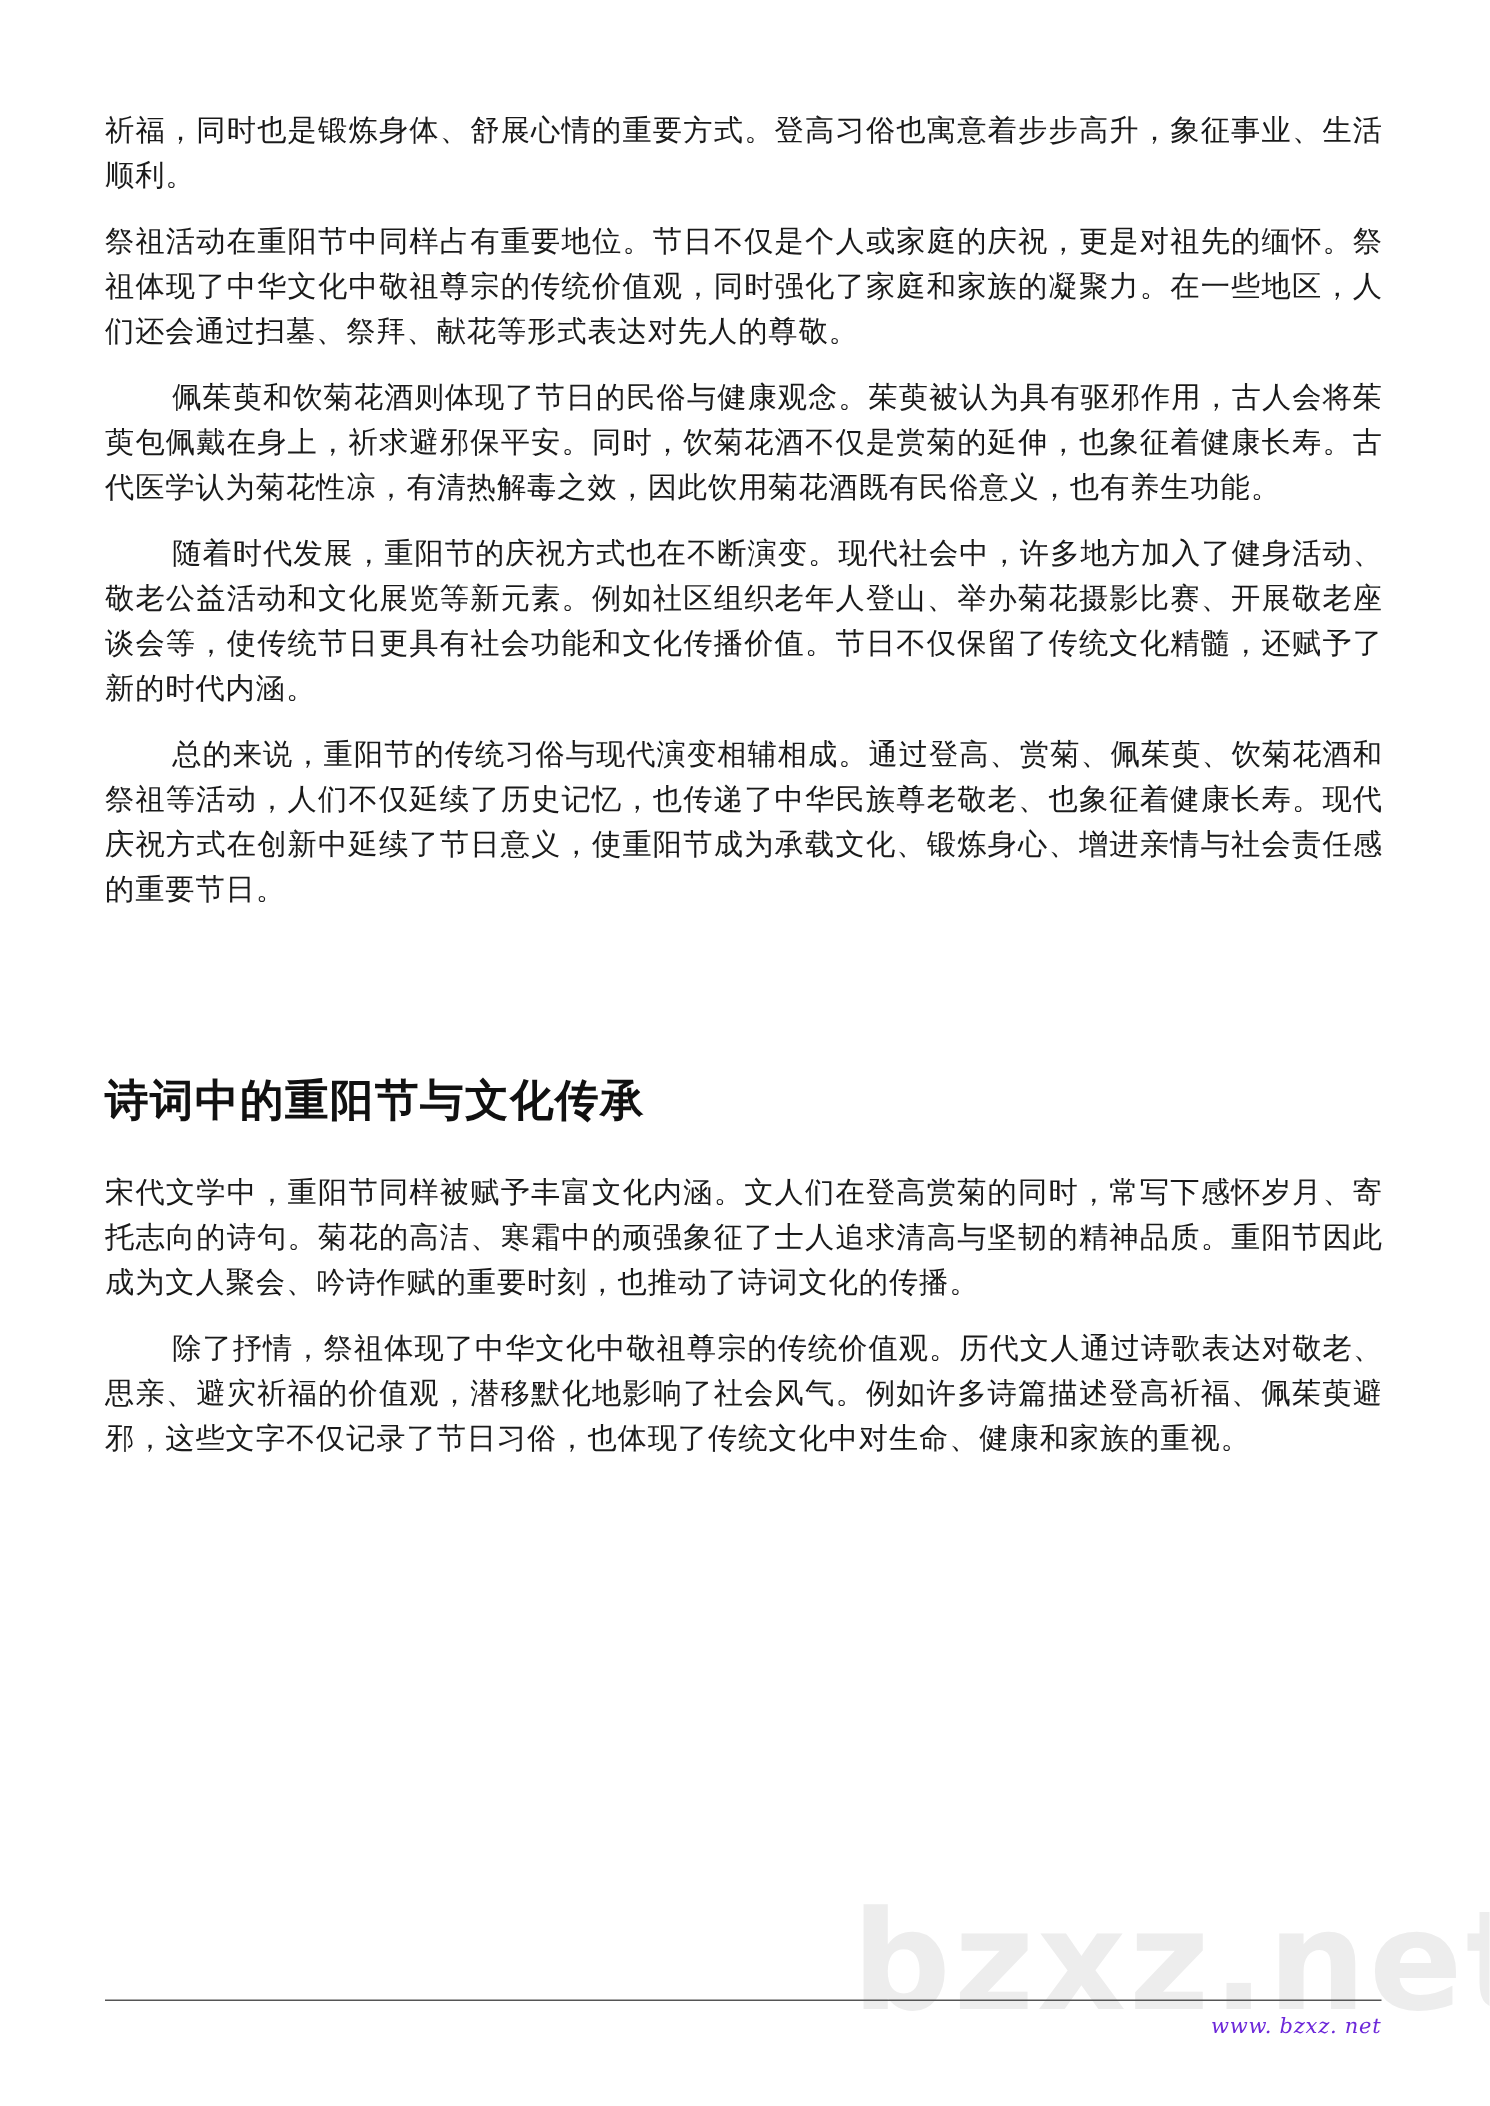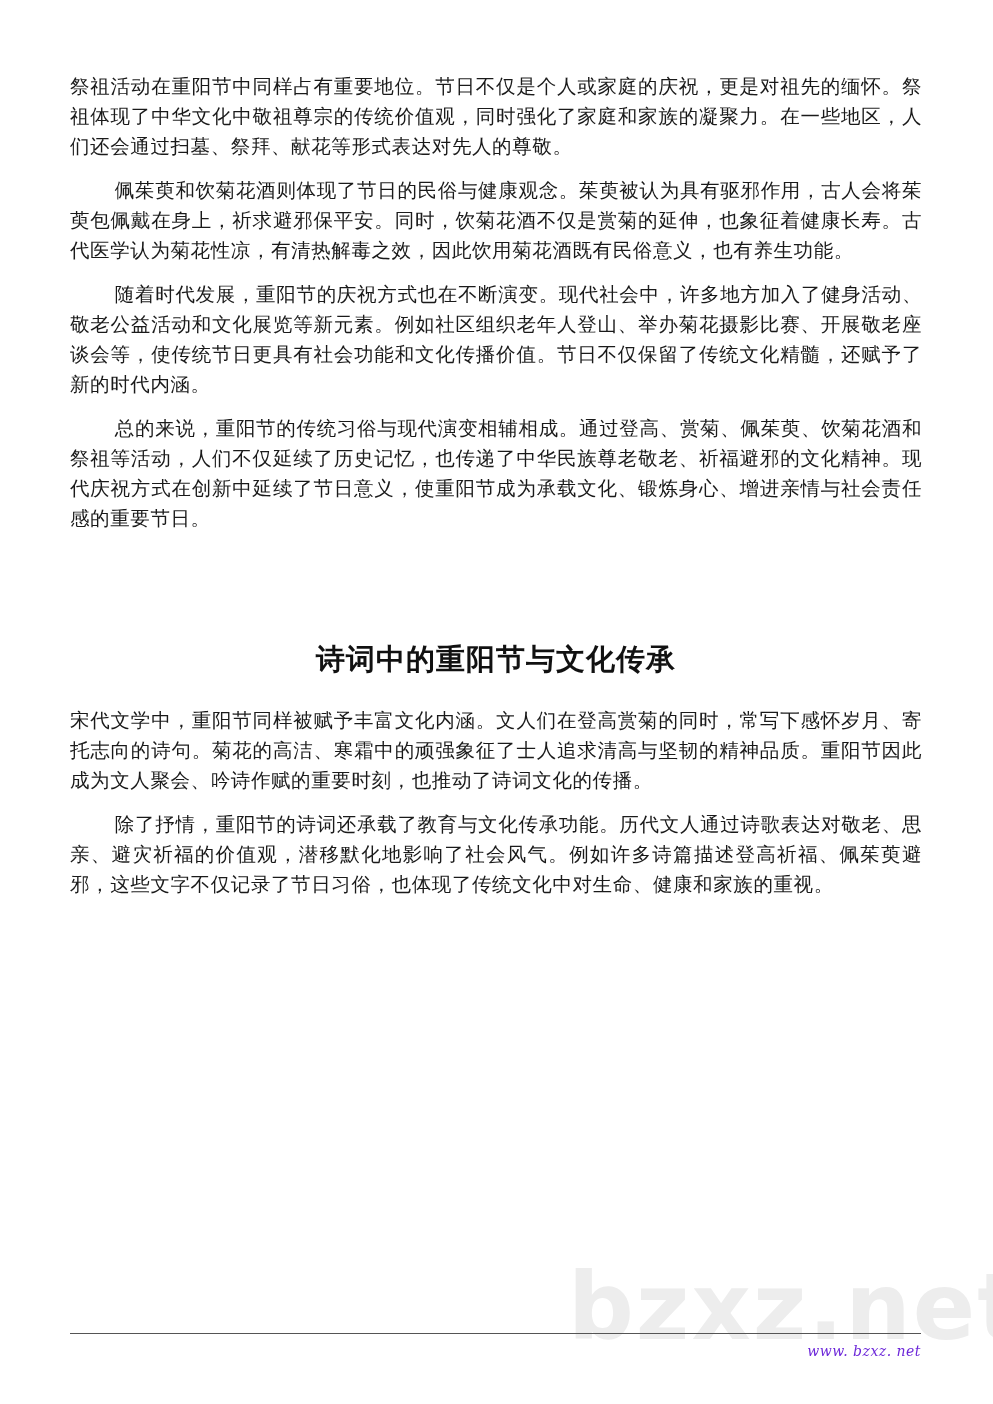--- a/index.html
+++ b/index.html
@@ -31,21 +31,20 @@
     .para.indent {
       text-indent: 2.3em;
     }
     .section-gap {
       height: 92px;
     }
     .section-title {
       font-family: "DejaVu Sans", "Liberation Sans", sans-serif;
       font-weight: bold;
       font-size: 29px;
-      text-align: center;
       margin: 0 0 26px 0;
       letter-spacing: 1px;
       color: #111;
     }
     .watermark {
       position: absolute;
       left: 568px;
       top: 1262px;
       font-family: "DejaVu Sans", "Liberation Sans", sans-serif;
       font-weight: bold;
@@ -76,29 +75,30 @@
       letter-spacing: 0.5px;
     }
   </style>
 </head>
 <body>
 
 <div class="watermark">bzxz.net</div>
 
 <div class="page">
   <section>
+    <p class="para">祈福，同时也是锻炼身体、舒展心情的重要方式。登高习俗也寓意着步步高升，象征事业、生活顺利。</p>
     <p class="para">祭祖活动在重阳节中同样占有重要地位。节日不仅是个人或家庭的庆祝，更是对祖先的缅怀。祭祖体现了中华文化中敬祖尊宗的传统价值观，同时强化了家庭和家族的凝聚力。在一些地区，人们还会通过扫墓、祭拜、献花等形式表达对先人的尊敬。</p>
     <p class="para indent">佩茱萸和饮菊花酒则体现了节日的民俗与健康观念。茱萸被认为具有驱邪作用，古人会将茱萸包佩戴在身上，祈求避邪保平安。同时，饮菊花酒不仅是赏菊的延伸，也象征着健康长寿。古代医学认为菊花性凉，有清热解毒之效，因此饮用菊花酒既有民俗意义，也有养生功能。</p>
     <p class="para indent">随着时代发展，重阳节的庆祝方式也在不断演变。现代社会中，许多地方加入了健身活动、敬老公益活动和文化展览等新元素。例如社区组织老年人登山、举办菊花摄影比赛、开展敬老座谈会等，使传统节日更具有社会功能和文化传播价值。节日不仅保留了传统文化精髓，还赋予了新的时代内涵。</p>
-    <p class="para indent">总的来说，重阳节的传统习俗与现代演变相辅相成。通过登高、赏菊、佩茱萸、饮菊花酒和祭祖等活动，人们不仅延续了历史记忆，也传递了中华民族尊老敬老、祈福避邪的文化精神。现代庆祝方式在创新中延续了节日意义，使重阳节成为承载文化、锻炼身心、增进亲情与社会责任感的重要节日。</p>
+    <p class="para indent">总的来说，重阳节的传统习俗与现代演变相辅相成。通过登高、赏菊、佩茱萸、饮菊花酒和祭祖等活动，人们不仅延续了历史记忆，也传递了中华民族尊老敬老、也象征着健康长寿。现代庆祝方式在创新中延续了节日意义，使重阳节成为承载文化、锻炼身心、增进亲情与社会责任感的重要节日。</p>
   </section>
 
   <div class="section-gap"></div>
 
   <section>
     <h2 class="section-title">诗词中的重阳节与文化传承</h2>
     <p class="para">宋代文学中，重阳节同样被赋予丰富文化内涵。文人们在登高赏菊的同时，常写下感怀岁月、寄托志向的诗句。菊花的高洁、寒霜中的顽强象征了士人追求清高与坚韧的精神品质。重阳节因此成为文人聚会、吟诗作赋的重要时刻，也推动了诗词文化的传播。</p>
-    <p class="para indent">除了抒情，重阳节的诗词还承载了教育与文化传承功能。历代文人通过诗歌表达对敬老、思亲、避灾祈福的价值观，潜移默化地影响了社会风气。例如许多诗篇描述登高祈福、佩茱萸避邪，这些文字不仅记录了节日习俗，也体现了传统文化中对生命、健康和家族的重视。</p>
+    <p class="para indent">除了抒情，祭祖体现了中华文化中敬祖尊宗的传统价值观。历代文人通过诗歌表达对敬老、思亲、避灾祈福的价值观，潜移默化地影响了社会风气。例如许多诗篇描述登高祈福、佩茱萸避邪，这些文字不仅记录了节日习俗，也体现了传统文化中对生命、健康和家族的重视。</p>
   </section>
 </div>
 
 <div class="footer-rule"></div>
 <div class="footer-url">www. bzxz. net</div>
 
 </body></html>

